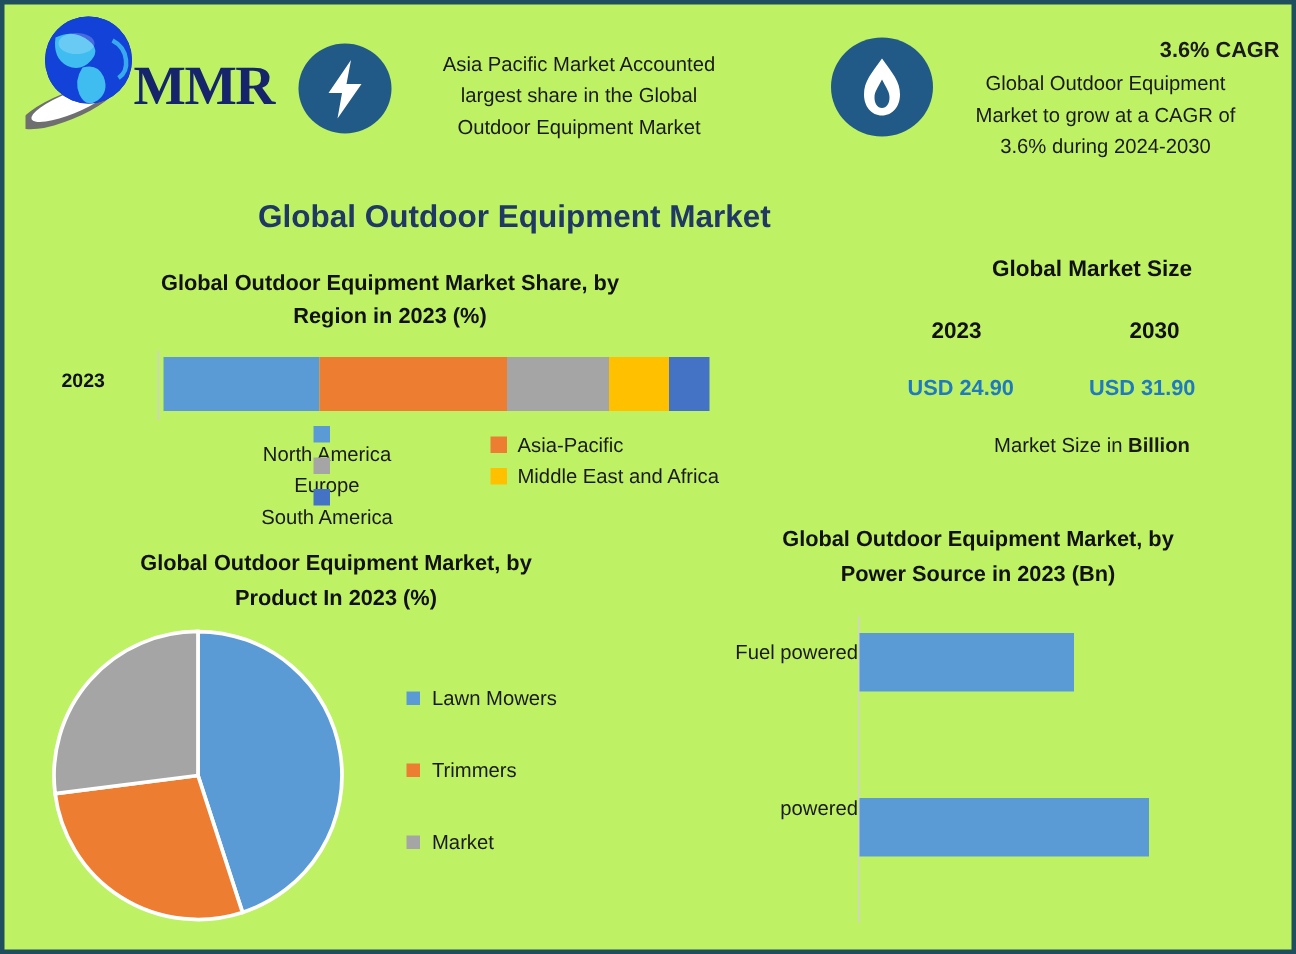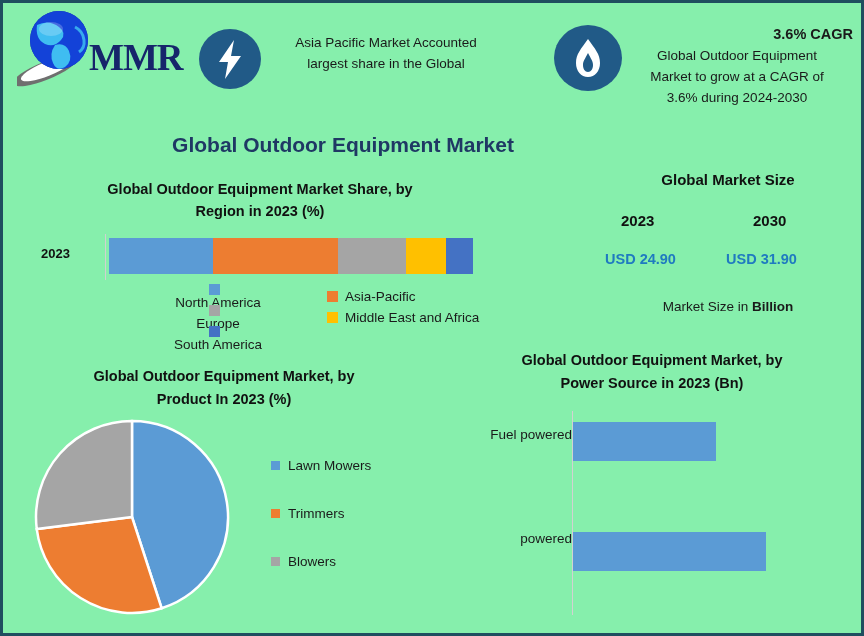--- a/index.html
+++ b/index.html
@@ -5,21 +5,21 @@
   * { box-sizing: border-box; margin: 0; padding: 0; }
   html, body {
     width: 864px; height: 636px;
     background: #ffffff;
     font-family: "Liberation Sans", sans-serif;
     overflow: hidden;
   }
   #canvas {
     position: relative;
     width: 864px; height: 636px;
-    background: #86efac;
+    background: #bef264;
     border: 3px solid #1f4e5f;
   }
 
   
   #header { position: absolute; left: 0; top: 0; width: 858px; height: 112px; }
 
   .logo-wrap { position: absolute; left: 14px; top: 6px; width: 180px; height: 82px; }
   .globe-svg { position: absolute; left: 0; top: 0; }
   .mmr-text {
     position: absolute; left: 72px; top: 27px;
@@ -86,21 +86,21 @@
   #market-size { position: absolute; left: 596px; top: 168px; width: 258px; text-align: center; }
   #ms-title { font-size: 15px; font-weight: bold; color: #111; }
   .ms-years { position: relative; margin-top: 24px; height: 22px; }
   .ms-year { position: absolute; font-size: 15px; font-weight: bold; color: #111; }
   .ms-year.y1 { left: 22px; }
   .ms-year.y2 { left: 154px; }
   .ms-values { position: relative; margin-top: 17px; height: 22px; }
   .ms-val { position: absolute; font-size: 14.5px; font-weight: bold; color: #1f7ac0; }
   .ms-val.v1 { left: 6px; }
   .ms-val.v2 { left: 127px; }
-  #ms-foot { margin-top: 26px; font-size: 13.5px; color: #1a1a1a; }
+  #ms-foot { margin-top: 16px; font-size: 13.5px; color: #1a1a1a; }
   #ms-foot b { font-weight: bold; }
 
   
   #product-block { position: absolute; left: 6px; top: 362px; width: 440px; }
   #product-title { width: 430px; text-align: center; font-size: 14.5px; font-weight: bold; color: #111; line-height: 23px; }
   #pie-wrap { position: absolute; left: 23px; top: 52px; width: 200px; height: 200px; }
   #pie-legend { position: absolute; left: 262px; top: 76px; }
   .pie-lg-row { display: flex; align-items: center; height: 48px; }
   .pie-lg-swatch { width: 9px; height: 9px; margin-right: 8px; flex: 0 0 auto; }
   .pie-lg-label { font-size: 13.5px; color: #1a1a1a; }
@@ -142,20 +142,21 @@
 
     <div class="badge-circle" style="left:196px; top:26px; width:62px; height:60px;">
       <svg width="62" height="60" viewBox="0 0 62 60">
         <path d="M35 11 L20 33 L29 33 L26 50 L42 27 L32 27 Z" fill="#ffffff"></path>
       </svg>
     </div>
 
     <div class="hdr-text hdr-text-left">
       <div>Asia Pacific Market Accounted</div>
       <div>largest share in the Global</div>
+      <div>Outdoor Equipment Market</div>
     </div>
 
     <div class="badge-circle" style="left:551px; top:22px; width:68px; height:66px;">
       <svg width="68" height="66" viewBox="0 0 68 66">
         <path d="M34 14 C27 24 22 29 22 38 C22 46 27 52 34 52 C41 52 46 46 46 38 C46 29 41 24 34 14 Z" fill="#ffffff"></path>
         <path d="M34 28 C31 34 29 36 29 40 C29 44 31 47 34 47 C37 47 39 44 39 40 C39 36 37 34 34 28 Z" fill="#215a87"></path>
       </svg>
     </div>
 
     <div class="hdr-text hdr-text-right">
@@ -249,21 +250,21 @@
       <div class="pie-lg-row">
         <span class="pie-lg-swatch" style="background:#5b9bd5"></span>
         <span class="pie-lg-label">Lawn Mowers</span>
       </div>
       <div class="pie-lg-row">
         <span class="pie-lg-swatch" style="background:#ed7d31"></span>
         <span class="pie-lg-label">Trimmers</span>
       </div>
       <div class="pie-lg-row">
         <span class="pie-lg-swatch" style="background:#a5a5a5"></span>
-        <span class="pie-lg-label">Blowers</span>
+        <span class="pie-lg-label">Market</span>
       </div>
     </div>
   </div>
 
   <div id="power-block">
     <div id="power-title">
       <div>Global Outdoor Equipment Market, by</div>
       <div>Power Source in 2023 (Bn)</div>
     </div>
 

